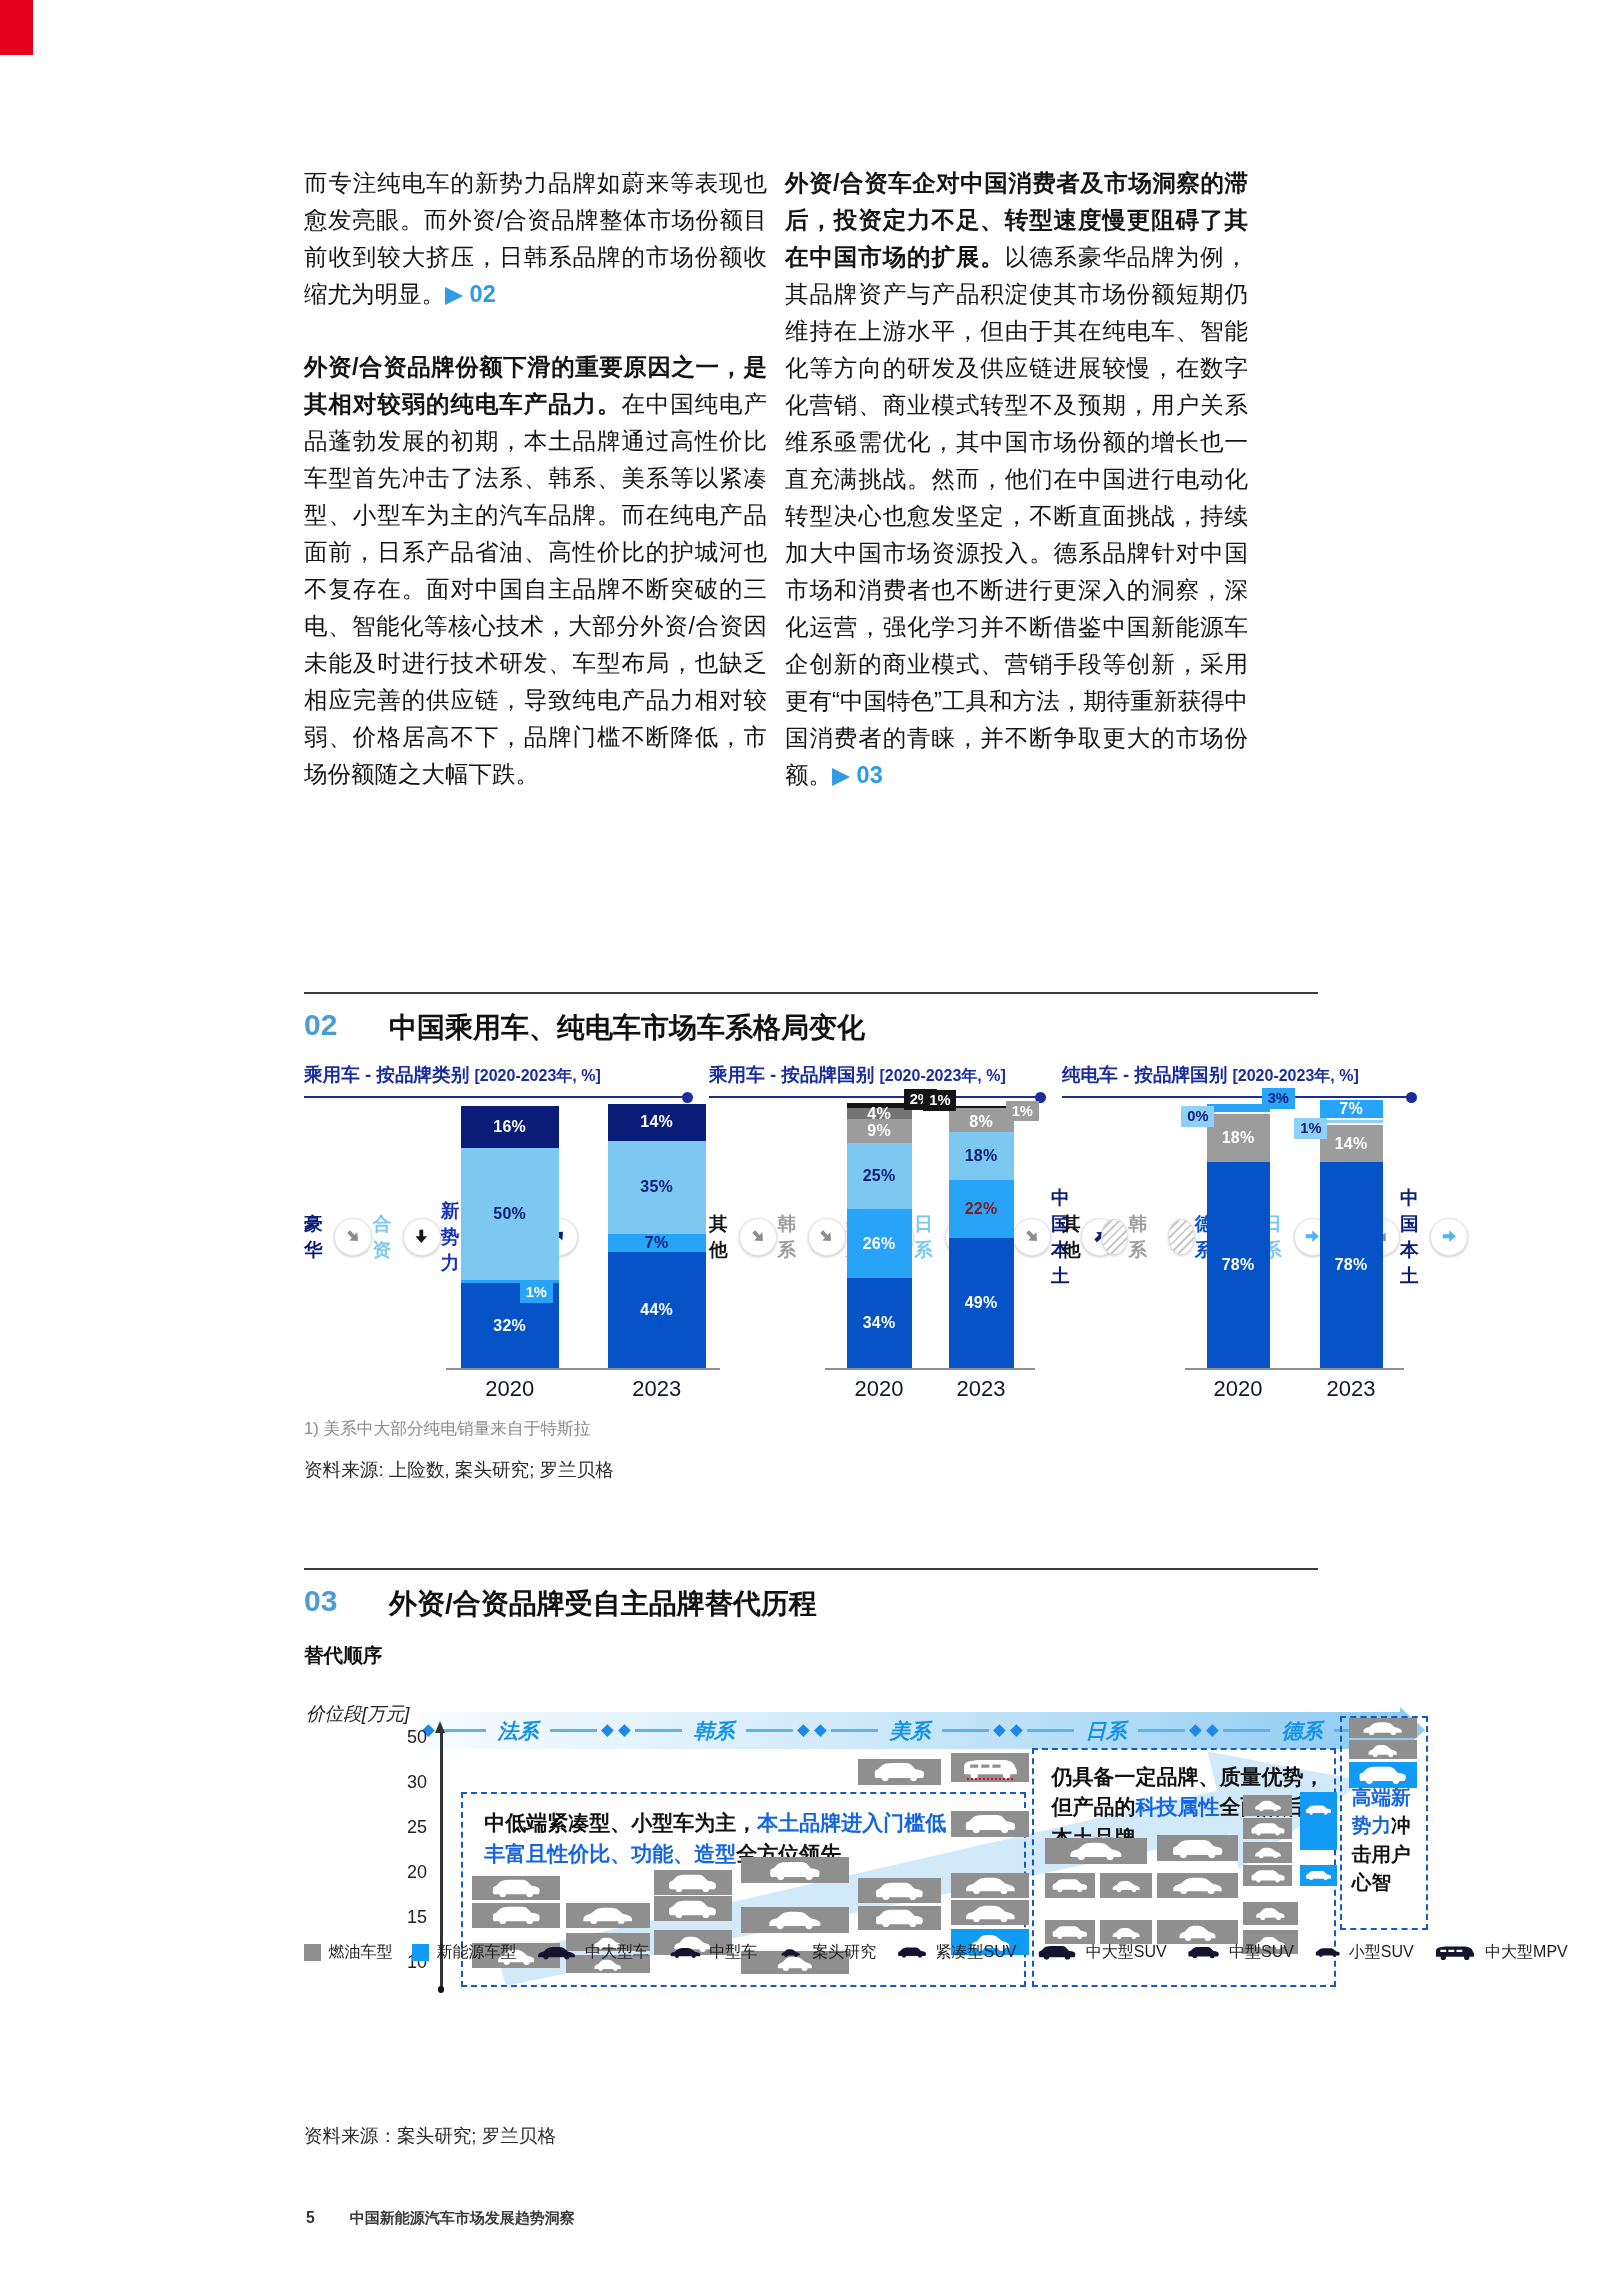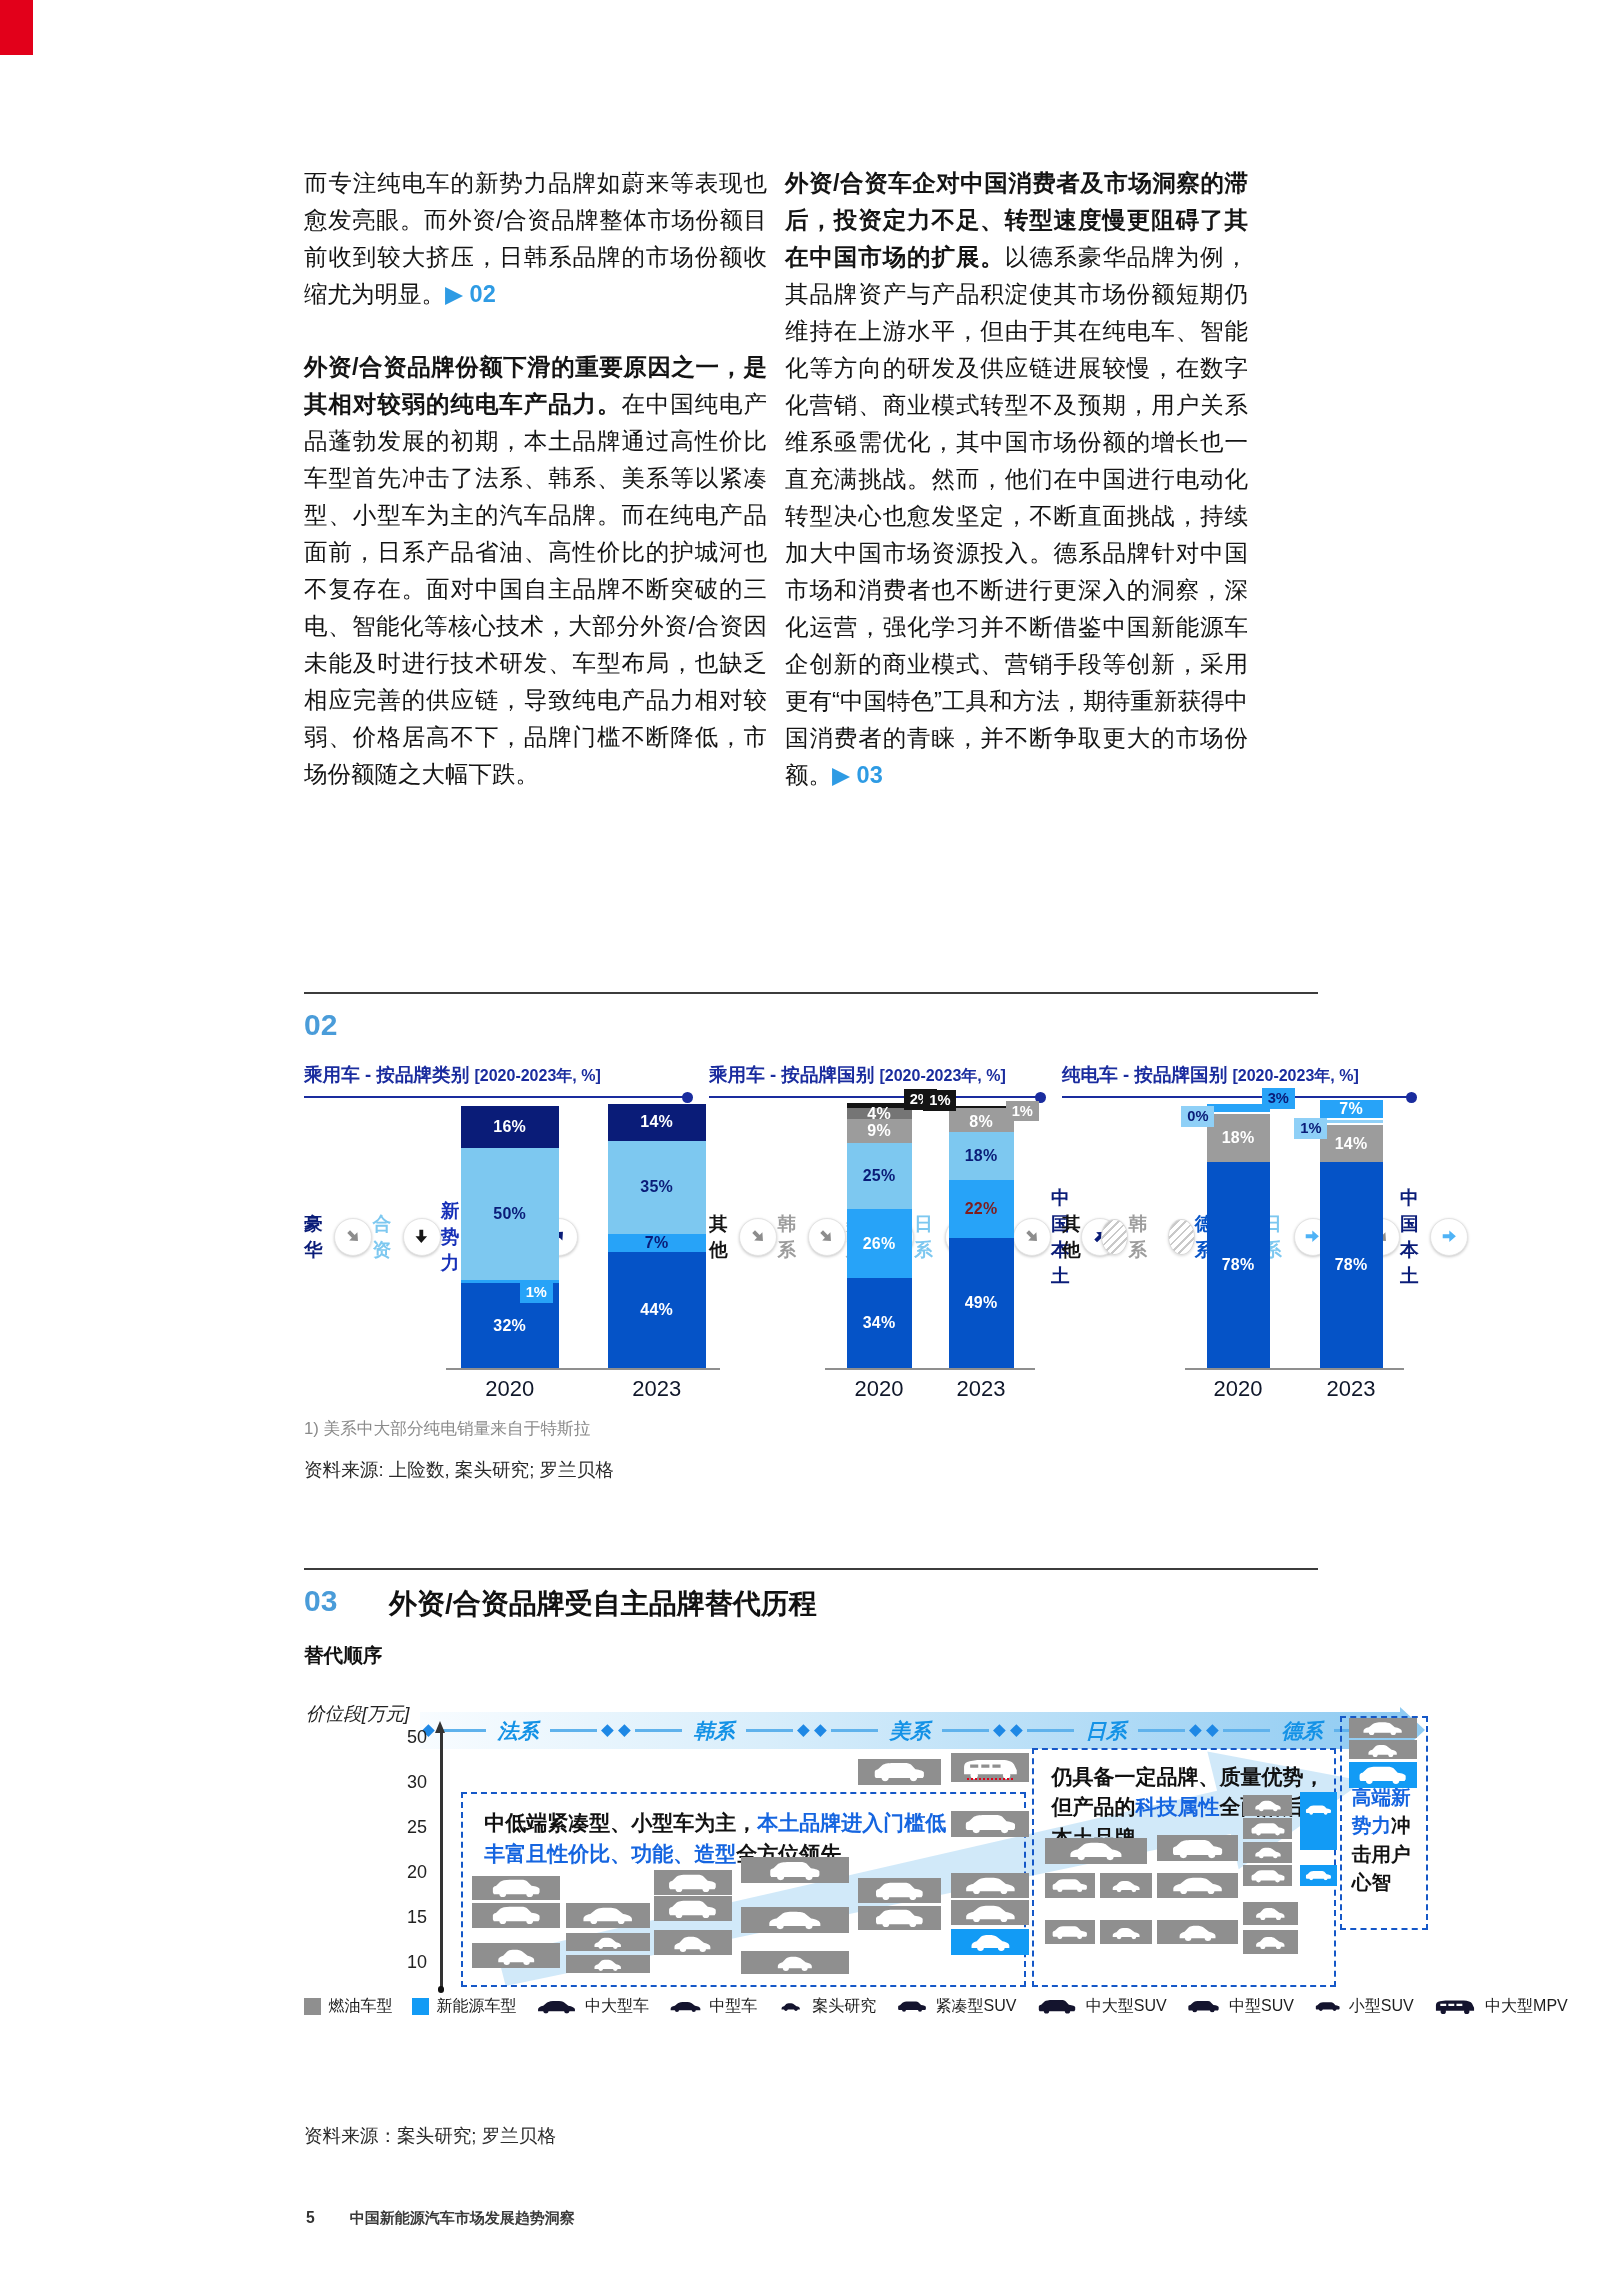--- a/index.html
+++ b/index.html
@@ -61,21 +61,21 @@
   .plot{position:absolute;left:443px;top:1730px;width:975px;height:260px;overflow:visible;}
   .bg-arrow{position:absolute;left:0;top:0;width:100%;height:100%;overflow:visible;}
   .dash-box{position:absolute;border:2.9px dashed #1558C8;}
   .anno{position:absolute;font-size:21px;font-weight:bold;line-height:1.45;color:#111;}
   .anno .blue{color:#1565E0;}
   .vbox{position:absolute;background:#8F8F8F;display:flex;align-items:center;justify-content:center;color:#fff;}
   .vbox.ev{background:#129BF5;}
   .vbox.tall{align-items:flex-start;padding-top:4.9px;box-sizing:border-box;}
   .vbox svg{width:78%;max-height:80%;fill:currentColor;}
   .vbox .red-dash{position:absolute;bottom:2px;left:20%;width:60%;border-bottom:2.9px dotted #E2001A;}
-  .f3-legend{position:absolute;left:304px;top:1996px;width:1157px;display:flex;align-items:center;gap:19.6px;}
+  .f3-legend{position:absolute;left:304px;top:1942px;width:1157px;display:flex;align-items:center;gap:19.6px;}
   .f3-li{display:flex;align-items:center;gap:7.8px;font-size:16px;color:#1d1d1d;white-space:nowrap;}
   .f3-li .sw{width:16.7px;height:16.7px;}
   .f3-li svg{fill:#14142E;}
   .footer{position:absolute;left:306px;top:2209px;font-size:15.7px;color:#333;display:flex;gap:35px;align-items:baseline;}
   .footer .pg{font-weight:bold;}
   .footer .ft{font-size:15px;font-weight:bold;color:#3a3a3a;}
   .hidden-defs{position:absolute;width:0;height:0;overflow:hidden;}
 </style>
 </head>
 <body>
@@ -112,20 +112,21 @@
   <div class="col col-left">
     <p><span>而专注纯电车的新势力品牌如蔚来等表现也愈发亮眼。而外资/合资品牌整体市场份额目前收到较大挤压，日韩系品牌的市场份额收缩尤为明显。</span><span class="ref">▶ 02</span></p>
     <p><span class="b">外资/合资品牌份额下滑的重要原因之一，是其相对较弱的纯电车产品力。</span><span>在中国纯电产品蓬勃发展的初期，本土品牌通过高性价比车型首先冲击了法系、韩系、美系等以紧凑型、小型车为主的汽车品牌。而在纯电产品面前，日系产品省油、高性价比的护城河也不复存在。面对中国自主品牌不断突破的三电、智能化等核心技术，大部分外资/合资因未能及时进行技术研发、车型布局，也缺乏相应完善的供应链，导致纯电产品力相对较弱、价格居高不下，品牌门槛不断降低，市场份额随之大幅下跌。</span></p>
   </div>
   <div class="col col-right">
     <p><span class="b">外资/合资车企对中国消费者及市场洞察的滞后，投资定力不足、转型速度慢更阻碍了其在中国市场的扩展。</span><span>以德系豪华品牌为例，其品牌资产与产品积淀使其市场份额短期仍维持在上游水平，但由于其在纯电车、智能化等方向的研发及供应链进展较慢，在数字化营销、商业模式转型不及预期，用户关系维系亟需优化，其中国市场份额的增长也一直充满挑战。然而，他们在中国进行电动化转型决心也愈发坚定，不断直面挑战，持续加大中国市场资源投入。德系品牌针对中国市场和消费者也不断进行更深入的洞察，深化运营，强化学习并不断借鉴中国新能源车企创新的商业模式、营销手段等创新，采用更有“中国特色”工具和方法，期待重新获得中国消费者的青睐，并不断争取更大的市场份额。</span><span class="ref">▶ 03</span></p>
   </div>
 
   <div class="rule" style="top:992px"></div>
   <div class="sec-num" style="left:304px;top:1008px">02</div>
+  <div class="sec-title" style="left:389px;top:1009px">中国乘用车、纯电车市场车系格局变化</div>
 
   <div class="chart-panel" style="left:304px;width:387px">
       <div class="p-sub"><span>乘用车 - 按品牌类别 </span><span class="rng">[2020-2023年, %]</span></div>
       <div class="legend-col" style="width: 125px;">
         <div class="lg-row">
           <span class="lg-label" style="color: rgb(10, 28, 120);">豪华</span>
           <span class="lg-ic">
             <svg viewBox="0 0 24 24" style="transform: rotate(45deg); fill: rgb(141, 141, 141);">
               <use href="#ic-arrow"></use>
             </svg>

